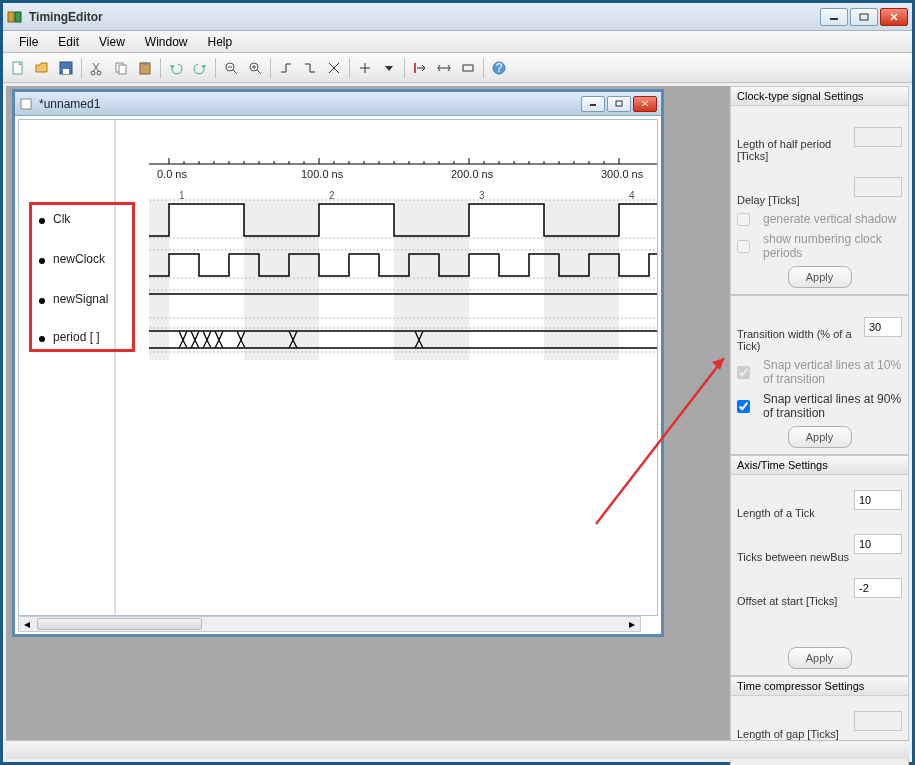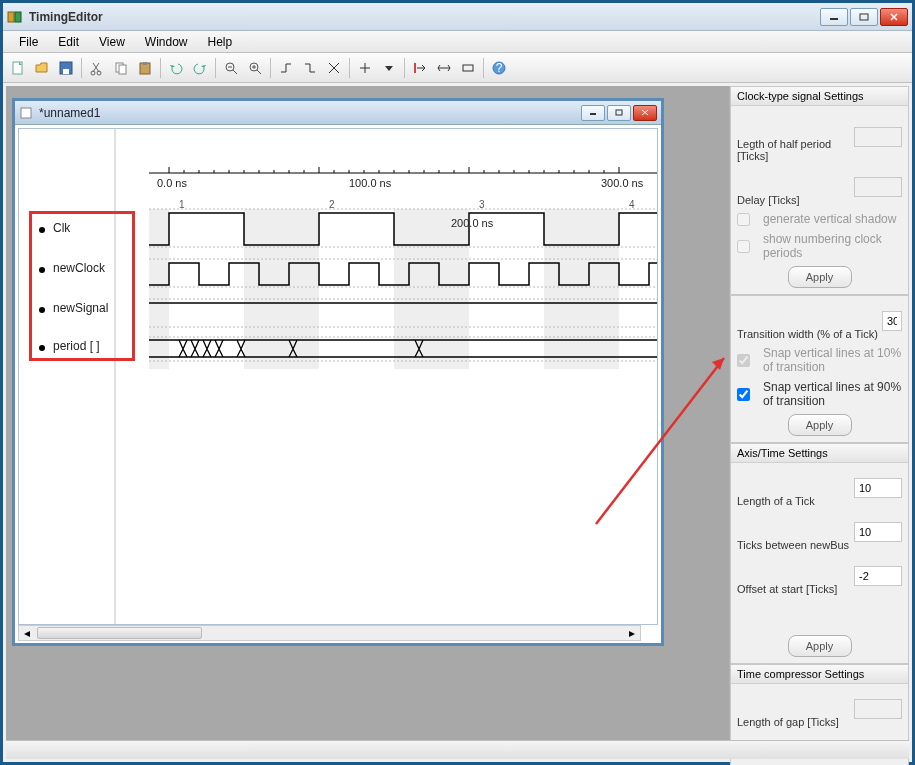--- a/index.html
+++ b/index.html
@@ -16,21 +16,21 @@
 
 .menubar { height: 22px; background: linear-gradient(#f7f7f7,#e8e8e8); display: flex; align-items: center; padding: 0 6px; border-bottom: 1px solid #c0c0c0; }
 .menuitem { padding: 2px 10px; cursor: pointer; }
 
 .toolbar { height: 30px; background: linear-gradient(#fdfdfd,#e6e6e6); border-bottom: 1px solid #c0c0c0; display: flex; align-items: center; padding: 0 4px; gap: 2px; }
 .tb-btn { width: 22px; height: 22px; display: flex; align-items: center; justify-content: center; cursor: pointer; border: 1px solid transparent; border-radius: 2px; }
 .tb-sep { width: 1px; height: 20px; background: #c0c0c0; margin: 0 2px; }
 
 .client { position: absolute; top: 83px; left: 3px; right: 3px; bottom: 22px; background: #a8a8a8; }
 
-.mdi-child { position: absolute; top: 12px; left: 6px; width: 652px; height: 548px; border: 3px solid #5a8ab8; background: #fff; }
+.mdi-child { position: absolute; top: 3px; left: 6px; width: 652px; height: 548px; border: 3px solid #5a8ab8; background: #fff; }
 .mdi-titlebar { height: 24px; background: linear-gradient(#e0ecf7,#b8cee2); display: flex; align-items: center; padding: 0 4px; border-bottom: 1px solid #8aa; }
 .mdi-titlebar .icon { width: 14px; height: 14px; margin-right: 6px; }
 .mdi-titlebar .title { flex: 1; color: #223; }
 .mdi-btns { display: flex; gap: 2px; }
 .mdi-btn { width: 24px; height: 16px; border: 1px solid #7a9db8; background: linear-gradient(#f7fbff,#d9e6f2); border-radius: 2px; display:flex;align-items:center;justify-content:center;cursor:pointer;}
 .mdi-btn.close { background: linear-gradient(#f58b7a,#d1341b); border-color: #a02010; }
 
 .canvas { position: absolute; top: 27px; left: 3px; right: 3px; bottom: 18px; overflow: hidden; background: #fff; border: 1px solid #b0c0d0; }
 .hscroll { position: absolute; bottom: 2px; left: 3px; right: 20px; height: 16px; background: #eee; border: 1px solid #ccc; }
 .hscroll .thumb { position: absolute; left: 18px; top: 1px; width: 165px; height: 12px; background: linear-gradient(#f4f4f4,#d8d8d8); border: 1px solid #bbb; border-radius: 2px; }
@@ -326,22 +326,22 @@
             <path d="M172 211 L176 220 L172 228 M180 211 L176 220 L180 228"></path>
             <path d="M184 211 L188 220 L184 228 M192 211 L188 220 L192 228"></path>
             <path d="M196 211 L200 220 L196 228 M204 211 L200 220 L204 228"></path>
             <path d="M218 211 L222 220 L218 228 M226 211 L222 220 L226 228"></path>
             <path d="M270 211 L274 220 L270 228 M278 211 L274 220 L278 228"></path>
             <path d="M396 211 L400 220 L396 228 M404 211 L400 220 L404 228"></path>
           </g>
         </svg>
 
         <div class="tick-label" style="left:138px; top:48px;">0.0 ns</div>
-        <div class="tick-label" style="left:282px; top:48px;margin-left:48px;">100.0 ns</div>
-        <div class="tick-label" style="left:432px; top:48px;margin-top:40px;">200.0 ns</div>
+        <div class="tick-label" style="left:282px; top:48px;">100.0 ns</div>
+        <div class="tick-label" style="left:432px; top:48px;">200.0 ns</div>
         <div class="tick-label" style="left:582px; top:48px;">300.0 ns</div>
 
         <div class="cycle-num" style="left:160px; top:70px;">1</div>
         <div class="cycle-num" style="left:310px; top:70px;">2</div>
         <div class="cycle-num" style="left:460px; top:70px;">3</div>
         <div class="cycle-num" style="left:610px; top:70px;">4</div>
 
         <div class="sig-dot" style="left:20px; top:98px;"></div>
         <div class="sig-label" style="left:34px; top:92px;">Clk</div>
         <div class="sig-dot" style="left:20px; top:138px;"></div>
@@ -388,21 +388,21 @@
               <span>show numbering clock periods</span>
             </div>
           <button class="apply">Apply</button>
         </div>
       </div>
 
       <div class="panel">
         <div class="panel-b">
           <div class="fld">
               <label>Transition width (% of a Tick)</label>
-              <input type="text" style="width: 20px; text-align: center;" value="30">
+              <input type="text" style="width: 38px;" value="30">
             </div>
           <div class="chk dis">
               <input type="checkbox" checked="" disabled="" style="">
               <span>Snap vertical lines at 10% of transition</span>
             </div>
           <div class="chk">
               <input type="checkbox" checked="" style="">
               <span>Snap vertical lines at 90% of transition</span>
             </div>
           <button class="apply">Apply</button>

